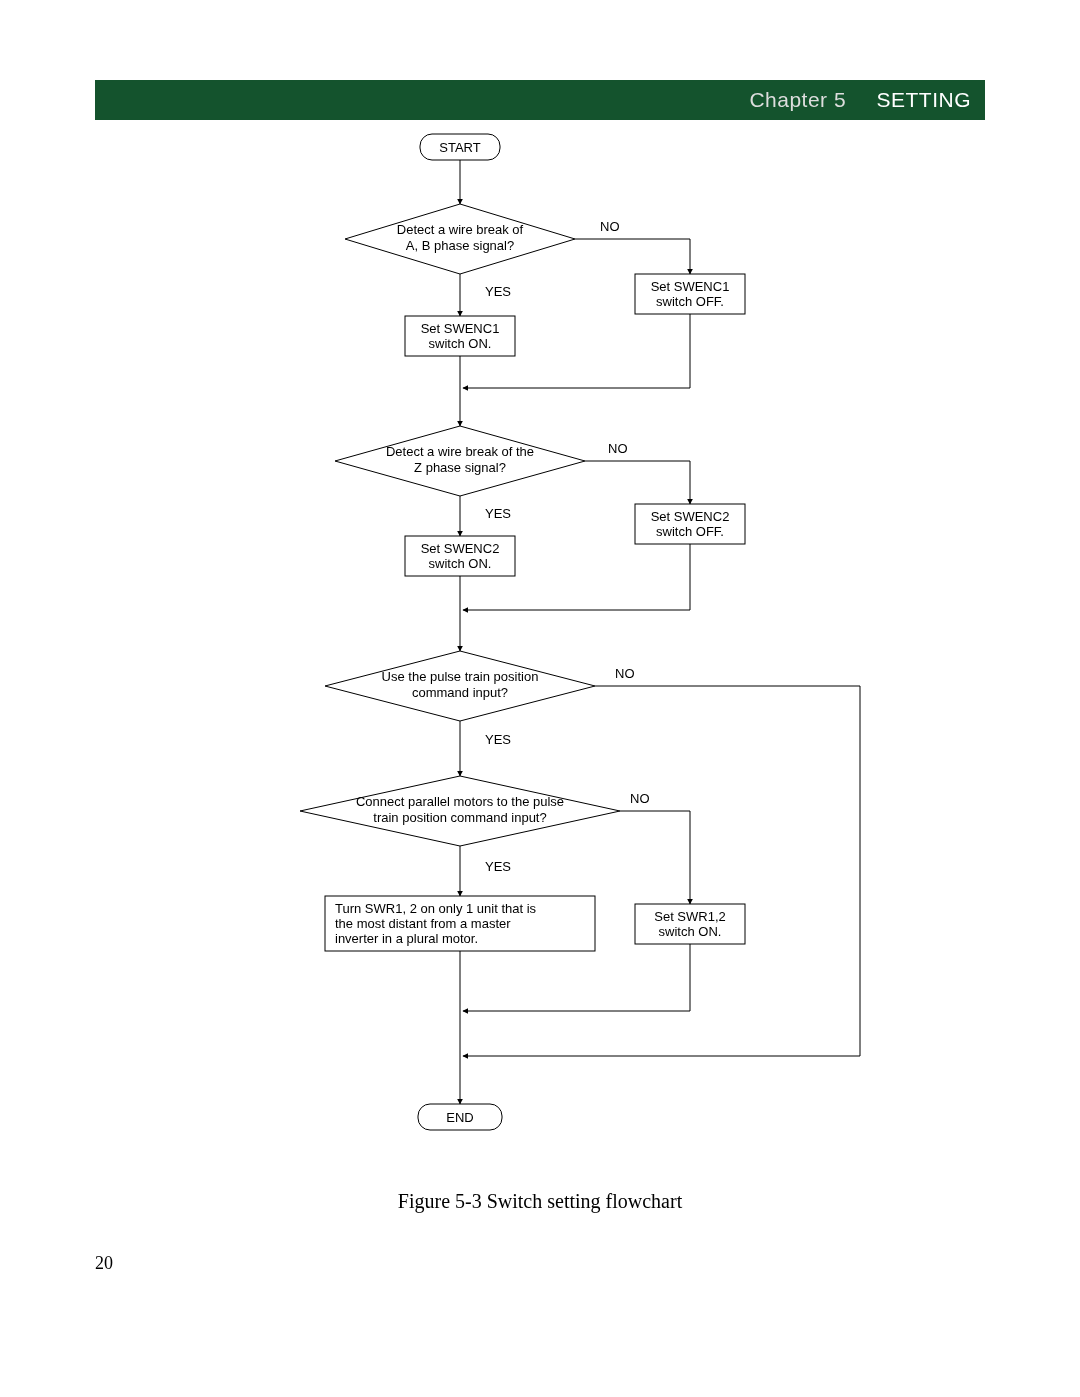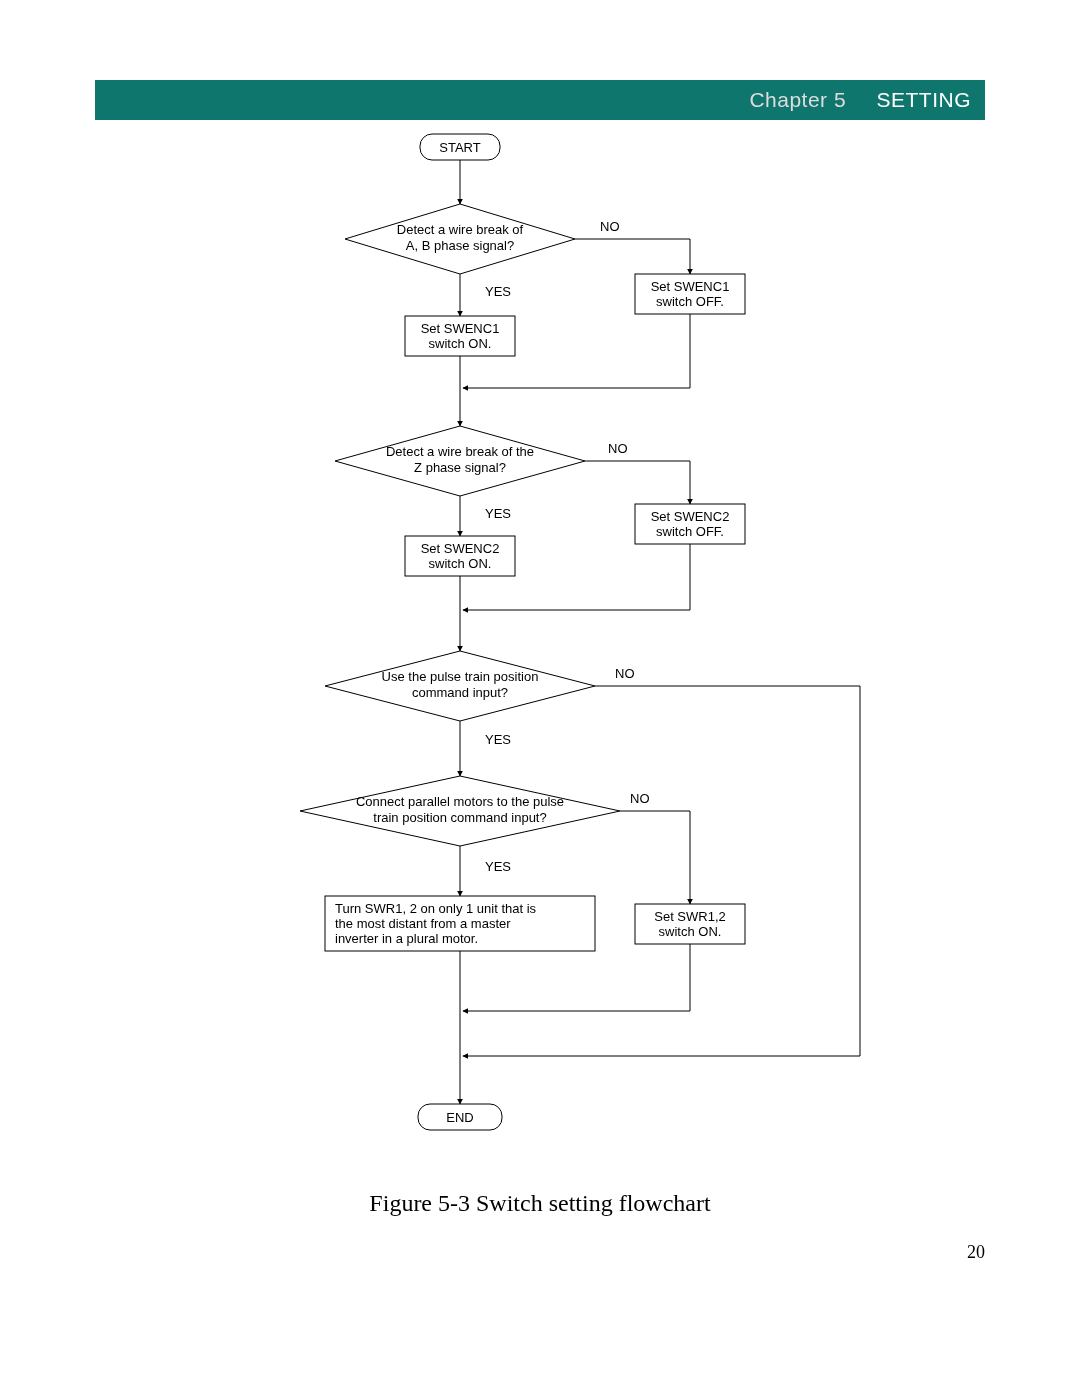--- a/index.html
+++ b/index.html
@@ -6,21 +6,21 @@
     margin: 0;
     font-family: Arial, sans-serif;
     background: #fff;
     color: #000;
     width: 1080px;
   }
   .page {
     padding: 80px 95px 40px 95px;
   }
   .header-bar {
-    background: #0f766e;
+    background: #14532d;
     color: #fff;
     font-size: 21px;
     padding: 8px 14px;
     text-align: right;
     letter-spacing: 0.5px;
   }
   .header-bar .chapter {
     font-weight: normal;
     color: #ddd;
     margin-right: 24px;
@@ -38,28 +38,28 @@
     display: inline-block;
     width: 62px;
     text-decoration: none;
   }
   .section-heading .text {
     text-decoration: underline;
   }
   .caption {
     text-align: center;
     font-family: "Times New Roman", serif;
-    font-size: 24px;
+    font-size: 20px;
     margin-top: 14px;
   }
   .page-number {
-    text-align: right;
+    text-align: left;
     font-family: "Times New Roman", serif;
     font-size: 18px;
-    margin-top: 25px;
+    margin-top: 40px;
   }
   svg {
     display: block;
     margin: 6px auto 0 auto;
   }
   .svg-text {
     font-family: Arial, sans-serif;
     font-size: 13px;
   }
 </style>

